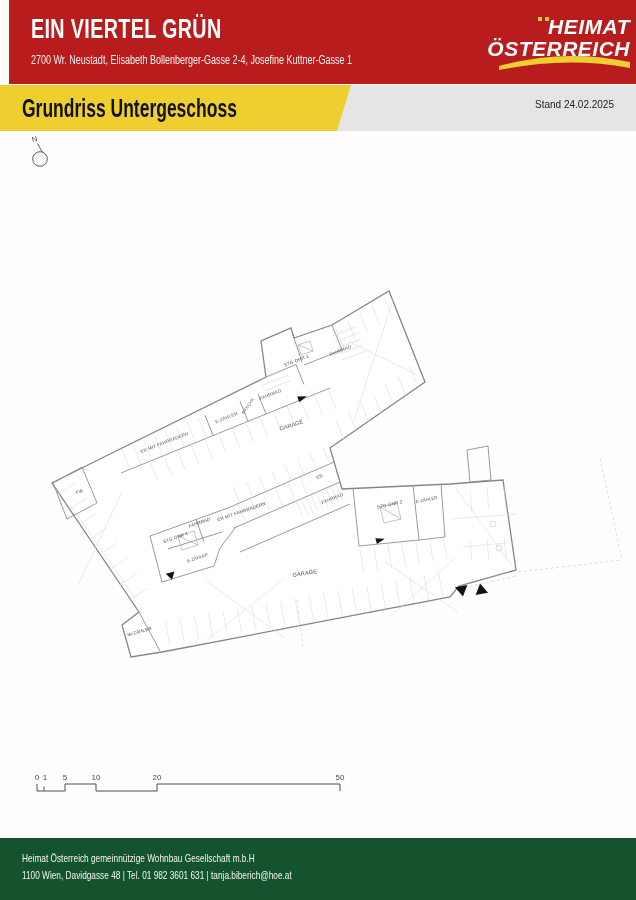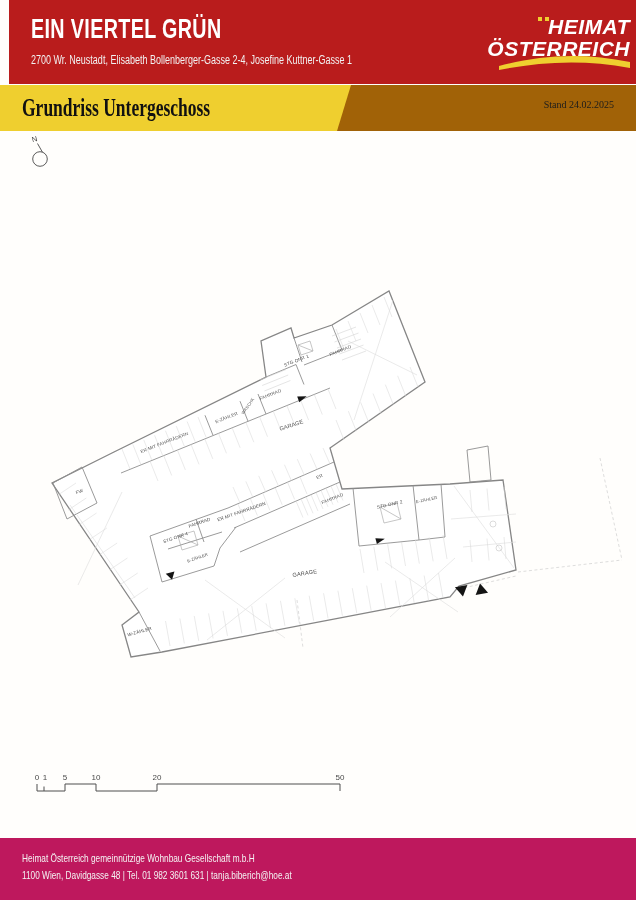--- a/index.html
+++ b/index.html
@@ -6,30 +6,30 @@
   body{width:636px;height:900px;background:#ffffff;font-family:"Liberation Sans",sans-serif;position:relative;overflow:hidden;}
   .page{position:absolute;inset:0;background:#fffefc;}
 
   
   .hdr{position:absolute;left:9px;top:0;width:636px;height:84px;background:#b91c1c;}
   .hdr-title{position:absolute;left:22px;top:14px;color:#fff;font-weight:bold;font-size:27px;letter-spacing:.5px;transform:scaleX(.73);transform-origin:left center;white-space:nowrap;}
   .hdr-addr{position:absolute;left:22px;top:53px;color:#f2f2f2;font-size:12.5px;transform:scaleX(.72);transform-origin:left center;white-space:nowrap;}
   .logo{position:absolute;right:12px;top:6px;width:152px;height:74px;}
 
   
-  .banner-row{position:absolute;left:0;top:85px;width:636px;height:46px;background:#a16207;font-family:Liberation Serif, serif;}
+  .banner-row{position:absolute;left:0;top:85px;width:636px;height:46px;background:#e5e5e5;}
   .banner{position:absolute;left:0;top:0;width:351px;height:46px;background:#efcf2f;clip-path:polygon(0 0,351px 0,337px 100%,0 100%);}
   .banner span{position:absolute;left:22px;top:9px;font-size:25px;font-weight:bold;color:#111;transform:scaleX(.70);transform-origin:left center;white-space:nowrap;display:block;}
   .stand{position:absolute;right:22px;top:14px;font-size:10px;color:#1c1c1c;}
 
   
   #plan{position:absolute;left:0;top:132px;width:636px;height:672px;}
 
   
-  .ftr{position:absolute;left:0;top:838px;width:636px;height:62px;background:#be185d;}
+  .ftr{position:absolute;left:0;top:838px;width:636px;height:62px;background:#14532d;}
   .ftr-l1,.ftr-l2{position:absolute;left:22px;color:#f4f4f4;font-size:11.5px;transform:scaleX(.72);transform-origin:left center;white-space:nowrap;}
   .ftr-l1{top:14px;}
   .ftr-l2{top:31px;}
   .site{position:absolute;right:0;top:0;width:293px;height:62px;background:#efcf2f;clip-path:polygon(18px 0,100% 0,100% 100%,0 100%);}
   .site span{position:absolute;left:50%;top:50%;transform:translate(-50%,-50%) scaleX(.78);font-size:17px;font-weight:bold;color:#141414;white-space:nowrap;}
 </style>
 </head>
 <body>
 
 <div class="page">

